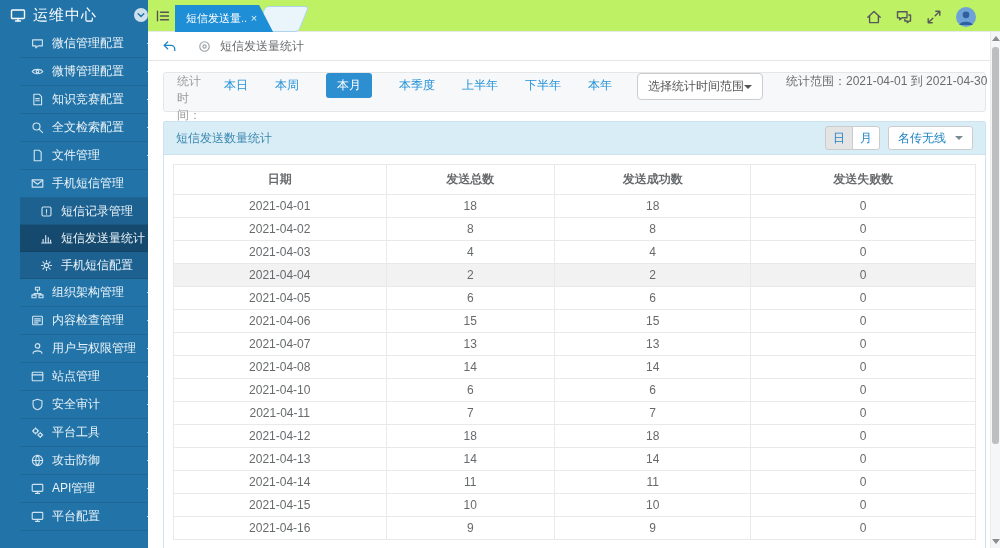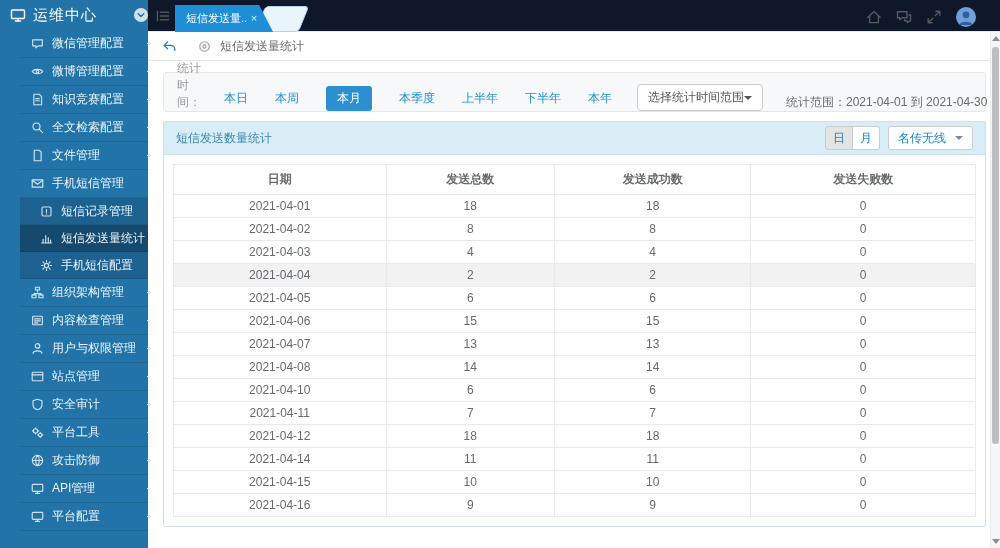--- a/index.html
+++ b/index.html
@@ -20,38 +20,38 @@
   .sb-item .icon{width:13px;height:13px;margin-right:8px;color:#cfe2ef;}
   .sb-item .sb-label{white-space:nowrap;}
   .sb-item .sb-badge{margin-left:auto;color:#d8e7f2;font-size:13px;line-height:1;}
   .sb-item.sub{background:#1c6190;padding-left:20px;height:27px;}
   .sb-item.active{background:#154a6e;}
   .sb-item.active::after{content:"";position:absolute;right:0;top:50%;margin-top:-8px;width:0;height:0;border-top:8px solid transparent;border-bottom:8px solid transparent;border-right:9px solid #fff;}
 
   
   .main{position:absolute;left:148px;top:0;width:852px;height:548px;background:#fff;}
 
-  .tabbar{position:relative;height:32px;background:#0f172a;border-bottom:1px solid #e7eaec;}
+  .tabbar{position:relative;height:32px;background:#bef264;border-bottom:1px solid #e7eaec;}
   .toggle-btn{position:absolute;left:7px;top:8px;width:16px;height:16px;color:#555;cursor:pointer;}
   .tab-ghost{position:absolute;left:112px;top:6px;width:44px;height:26px;background:#eaf5fb;border:1px solid #aed4ec;border-radius:4px;transform:skewX(-22deg);z-index:0;}
   .tab{position:absolute;left:27px;top:5px;height:27px;z-index:1;background:#1e8ed6;color:#fff;font-size:11px;line-height:27px;padding:0 26px 0 11px;clip-path:polygon(0 0,calc(100% - 14px) 0,100% 100%,0 100%);cursor:pointer;white-space:nowrap;}
   .tab-close{position:absolute;right:16px;top:0;font-size:11px;color:rgba(255,255,255,.85);cursor:pointer;}
   .top-actions{position:absolute;right:24px;top:7px;display:flex;align-items:center;gap:14px;z-index:2;}
   .ta-icon{width:16px;height:16px;color:#57585a;cursor:pointer;}
   .ta-avatar{width:20px;height:20px;cursor:pointer;}
 
   .breadcrumb{height:29px;display:flex;align-items:center;padding:0 14px;background:#fff;border-bottom:1px solid #e4e7ea;}
   .bc-back{width:15px;height:15px;color:#1c84c6;cursor:pointer;}
   .bc-page-icon{width:13px;height:13px;color:#9aa1a7;margin-left:21px;}
   .bc-title{margin-left:9px;color:#676a6c;}
 
   .content{padding:11px 14px 0 15px;}
 
   
-  .filter-panel{height:40px;background:#f7f8f9;border:1px solid #e4e6e8;border-radius:3px;display:flex;align-items:flex-end;padding:0 13px;}
+  .filter-panel{height:40px;background:#f7f8f9;border:1px solid #e4e6e8;border-radius:3px;display:flex;align-items:flex-start;padding:0 13px;}
   .f-label{color:#9b9b9b;}
   .f-links{display:flex;align-items:center;gap:27px;margin-left:23px;}
   .f-link{color:#2491d8;cursor:pointer;white-space:nowrap;}
   .f-link.active{background:#2e8fd0;color:#fff;padding:4px 11px;border-radius:3px;}
   .range-btn{margin-left:25px;background:#fff;border:1px solid #ccc;border-radius:4px;padding:4px 10px;color:#555;display:flex;align-items:center;cursor:pointer;white-space:nowrap;}
   .caret{width:0;height:0;border-left:4px solid transparent;border-right:4px solid transparent;border-top:4px solid #555;}
   .range-text{margin-left:23px;color:#6a6c6e;white-space:nowrap;}
 
   
   .panel{margin-top:9px;border:1px solid #cde2ef;border-radius:2px;background:#fff;}
@@ -444,20 +444,26 @@
                   <td>7</td>
                   <td>0</td>
                 </tr>
                 <tr>
                   <td>2021-04-12</td>
                   <td>18</td>
                   <td>18</td>
                   <td>0</td>
                 </tr>
                 <tr>
+                  <td>2021-04-13</td>
+                  <td>14</td>
+                  <td>14</td>
+                  <td>0</td>
+                </tr>
+                <tr>
                   <td>2021-04-14</td>
                   <td>11</td>
                   <td>11</td>
                   <td>0</td>
                 </tr>
                 <tr>
                   <td>2021-04-15</td>
                   <td>10</td>
                   <td>10</td>
                   <td>0</td>

